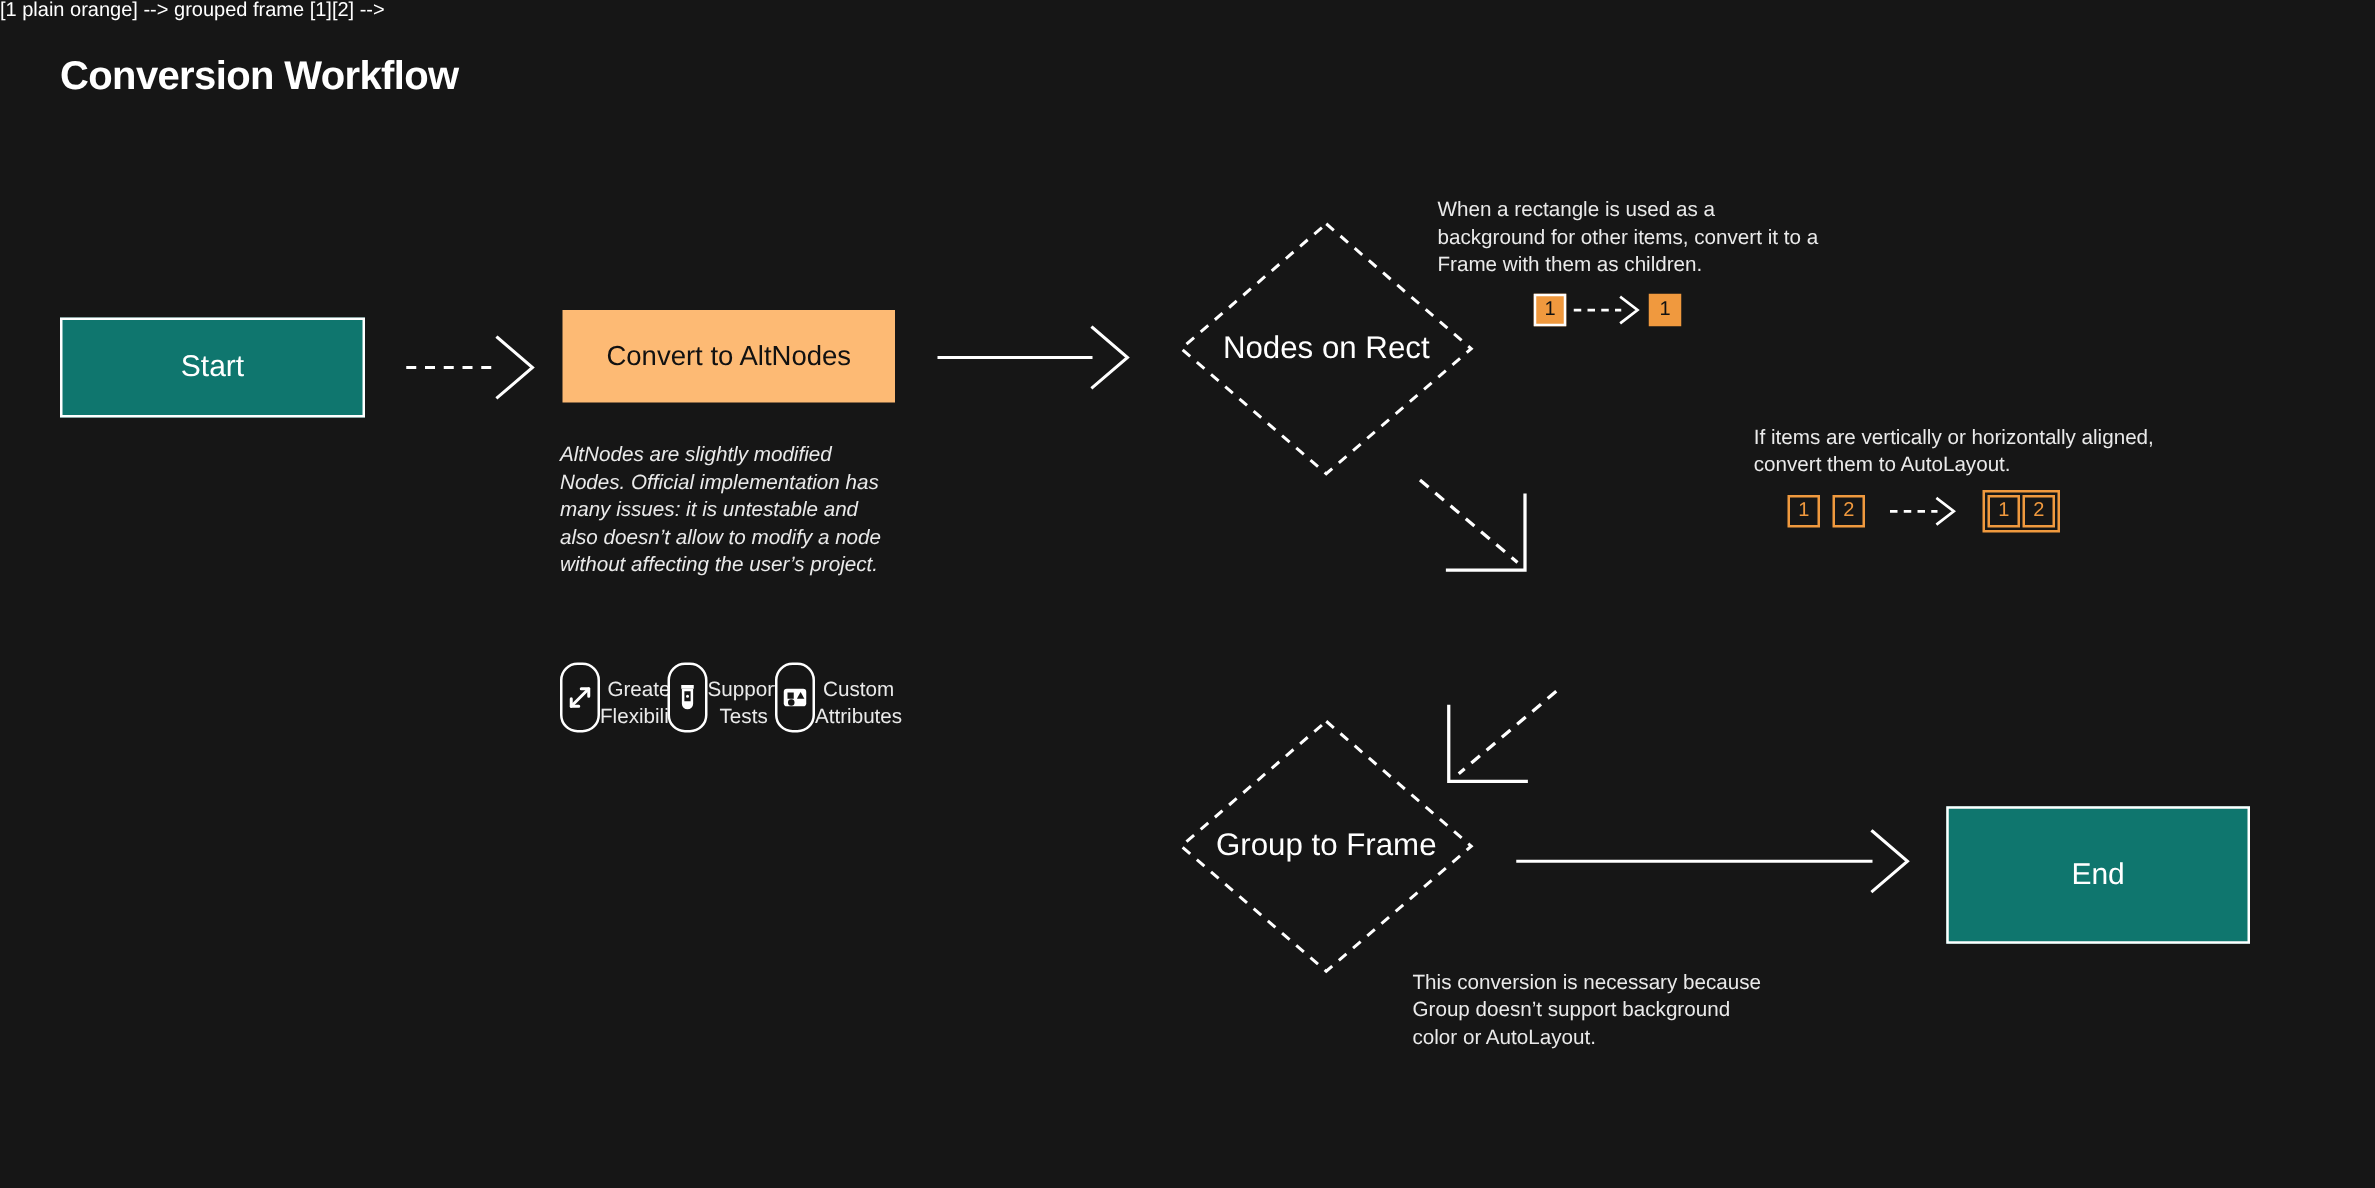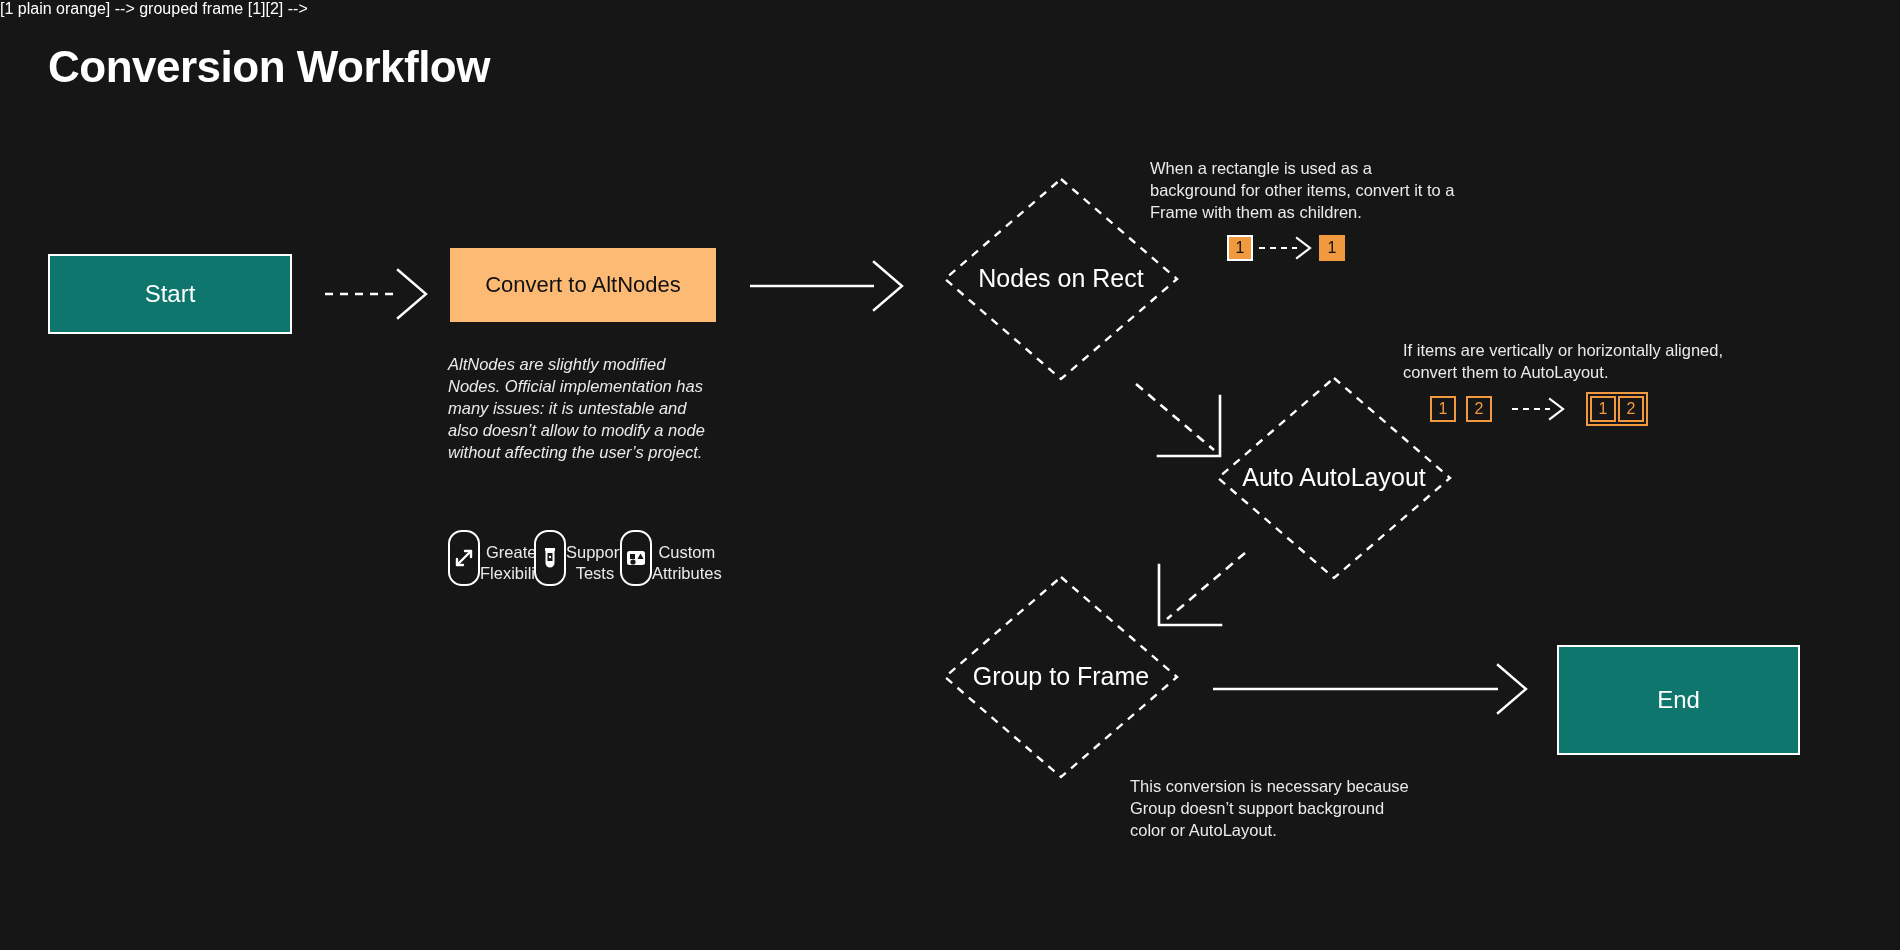--- a/index.html
+++ b/index.html
@@ -20,21 +20,21 @@
     left: 0; top: 0;
     width: 1900px;
     height: 950px;
   }
   .abs { position: absolute; }
 
   
   #page-title {
     left: 48px;
     top: 42px;
-    font-size: 44px;
+    font-size: 32px;
     font-weight: bold;
     letter-spacing: -0.5px;
     color: #ffffff;
     white-space: nowrap;
   }
 
   
   .rect-node {
     border: 2px solid #ffffff;
     background: #0f766e;
@@ -225,26 +225,20 @@
 
   
   <div class="diamond-wrap" id="diamond-nodes-on-rect">
     <svg width="238" height="206" viewBox="0 0 238 206">
       <polygon points="119,3 235,103 119,203 3,103" fill="none" stroke="#ffffff" stroke-width="2.4" stroke-dasharray="8 7"></polygon>
     </svg>
     <div class="diamond-label">Nodes on Rect</div>
   </div>
 
   
-  <div class="diamond-wrap" id="diamond-auto-autolayout">
-    <svg width="238" height="206" viewBox="0 0 238 206">
-      <polygon points="119,3 235,103 119,203 3,103" fill="none" stroke="#ffffff" stroke-width="2.4" stroke-dasharray="8 7"></polygon>
-    </svg>
-    <div class="diamond-label">Auto AutoLayout</div>
-  </div>
 
   
   <div class="diamond-wrap" id="diamond-group-to-frame">
     <svg width="238" height="206" viewBox="0 0 238 206">
       <polygon points="119,3 235,103 119,203 3,103" fill="none" stroke="#ffffff" stroke-width="2.4" stroke-dasharray="8 7"></polygon>
     </svg>
     <div class="diamond-label">Group to Frame</div>
   </div>
 
   

